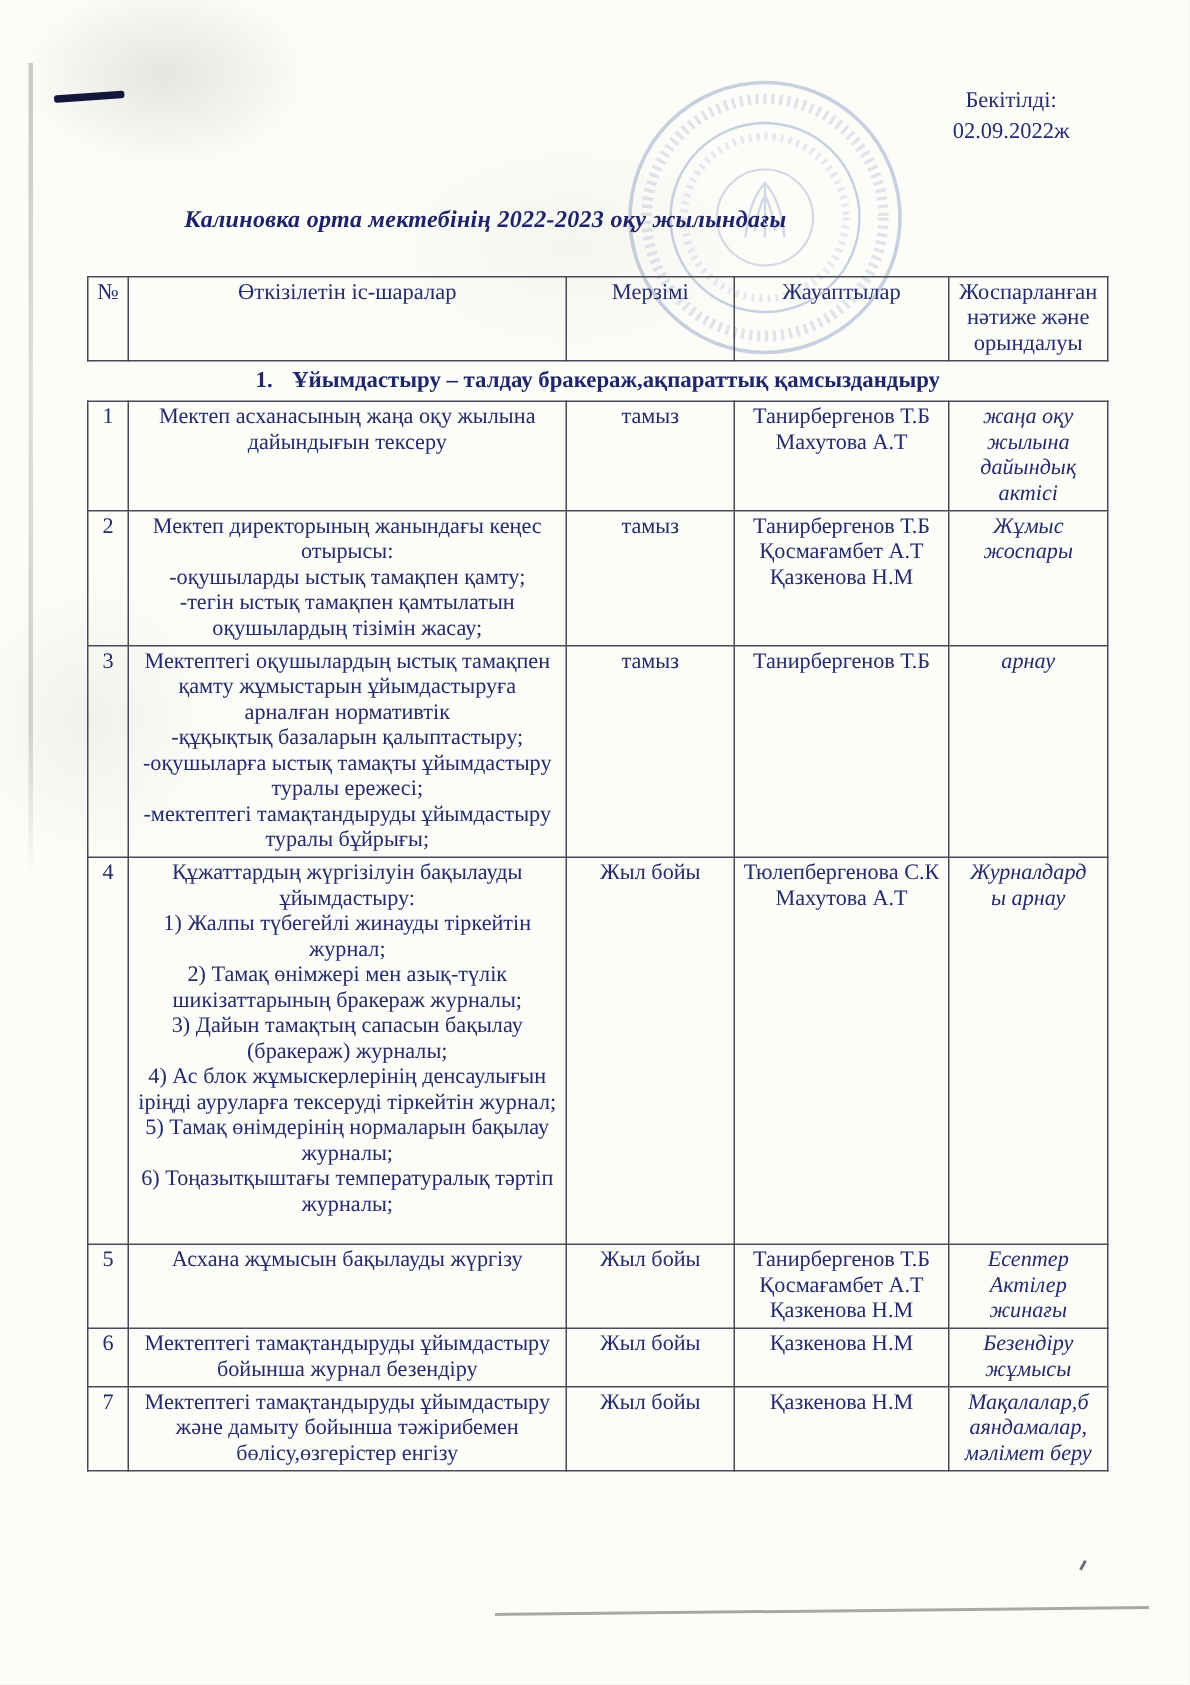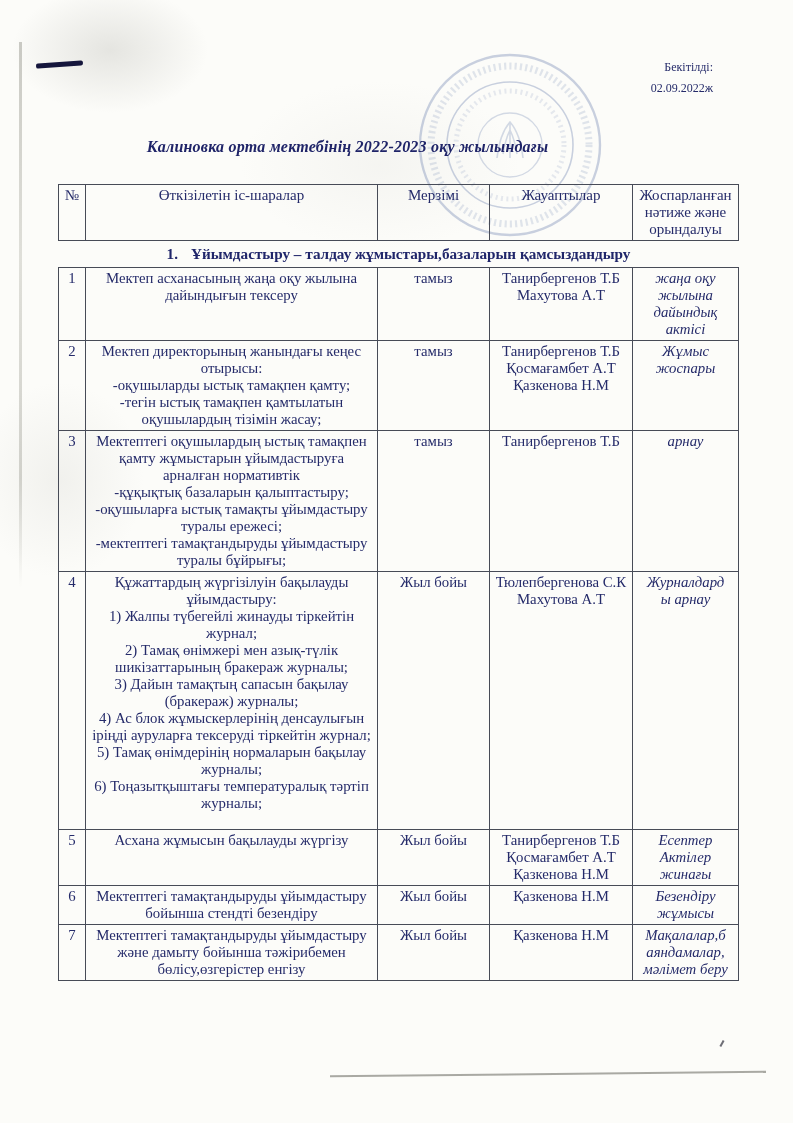--- a/index.html
+++ b/index.html
@@ -22,29 +22,29 @@
     background:linear-gradient(#b9b9b2,#d6d6cf 40%,#c4c4bd 80%,rgba(200,200,195,0));opacity:.75;}
   .mark-dash{position:absolute;left:36px;top:62px;width:47px;height:5px;background:#15163c;
     border-radius:2px;transform:rotate(-4deg);}
   .edge-bottom{position:absolute;left:330px;top:1073px;width:436px;height:1.6px;
     background:#9a9a94;transform:rotate(-0.6deg);opacity:.85;}
   .tick-mark{position:absolute;left:721px;top:1040px;width:2px;height:7px;background:#4a4a55;
     transform:rotate(28deg);opacity:.8;}
   
   .stamp{position:absolute;left:415px;top:50px;width:190px;height:190px;z-index:0;opacity:.42;}
   
-  .approval{position:absolute;top:57px;right:80px;text-align:right;font-size:12px;
+  .approval{position:absolute;top:57px;right:80px;text-align:center;font-size:15px;
     line-height:21px;z-index:2;}
   .sig-line{white-space:nowrap;}
   .signature{display:inline-block;width:58px;height:74px;vertical-align:middle;
     margin:-28px -2px -34px 0;position:relative;top:3px;}
   
   .doc-title{position:absolute;top:136px;left:0;width:647px;text-align:center;
     font-size:16px;font-weight:bold;font-style:italic;line-height:21.5px;
-    color:#1f2468;z-index:2;letter-spacing:.2px;padding-left:24px;}
+    color:#1f2468;z-index:2;letter-spacing:.2px;}
   
   .table-wrap{position:absolute;top:184px;left:58px;width:681px;z-index:1;}
   table.doc-table{border-collapse:collapse;width:680px;table-layout:fixed;
     font-size:14.8px;line-height:17px;color:#252b6a;}
   .doc-table th,.doc-table td{
     border:1.6px solid #474b57;padding:2px 4px 2px;vertical-align:top;text-align:center;
     font-weight:normal;white-space:pre-line;overflow:hidden;}
   .doc-table th{font-size:15px;}
   tr.head-row{height:54px;}
   .section-heading{display:flex;justify-content:center;gap:13px;margin:3px 0 4px;
@@ -98,21 +98,21 @@
         <th>Өткізілетін іс-шаралар</th>
         <th>Мерзімі</th>
         <th>Жауаптылар</th>
         <th>Жоспарланған нәтиже және орындалуы</th>
       </tr>
     </tbody>
       </table>
 
     <div class="section-heading">
       <span>1.</span>
-      <span>Ұйымдастыру – талдау жұмыстары,базаларын қамсыздандыру</span>
+      <span>Ұйымдастыру – талдау бракераж,ақпараттық қамсыздандыру</span>
     </div>
 
     <table class="doc-table">
       <colgroup>
           <col style="width:27px">
           <col style="width:292px">
           <col style="width:112px">
           <col style="width:143px">
           <col style="width:106px">
         </colgroup>
@@ -167,21 +167,21 @@
         <td class="c-term">Жыл бойы</td>
         <td class="c-resp">Танирбергенов Т.Б
 Қосмағамбет А.Т
 Қазкенова Н.М</td>
         <td class="c-res">Есептер
 Актілер
 жинағы</td>
       </tr>
       <tr class="r6">
         <td class="c-num">6</td>
-        <td class="c-act">Мектептегі тамақтандыруды ұйымдастыру бойынша стендті безендіру</td>
+        <td class="c-act">Мектептегі тамақтандыруды ұйымдастыру бойынша журнал безендіру</td>
         <td class="c-term">Жыл бойы</td>
         <td class="c-resp">Қазкенова Н.М</td>
         <td class="c-res">Безендіру жұмысы</td>
       </tr>
       <tr class="r7">
         <td class="c-num">7</td>
         <td class="c-act">Мектептегі тамақтандыруды ұйымдастыру және дамыту бойынша тәжірибемен бөлісу,өзгерістер енгізу</td>
         <td class="c-term">Жыл бойы</td>
         <td class="c-resp">Қазкенова Н.М</td>
         <td class="c-res">Мақалалар,б

